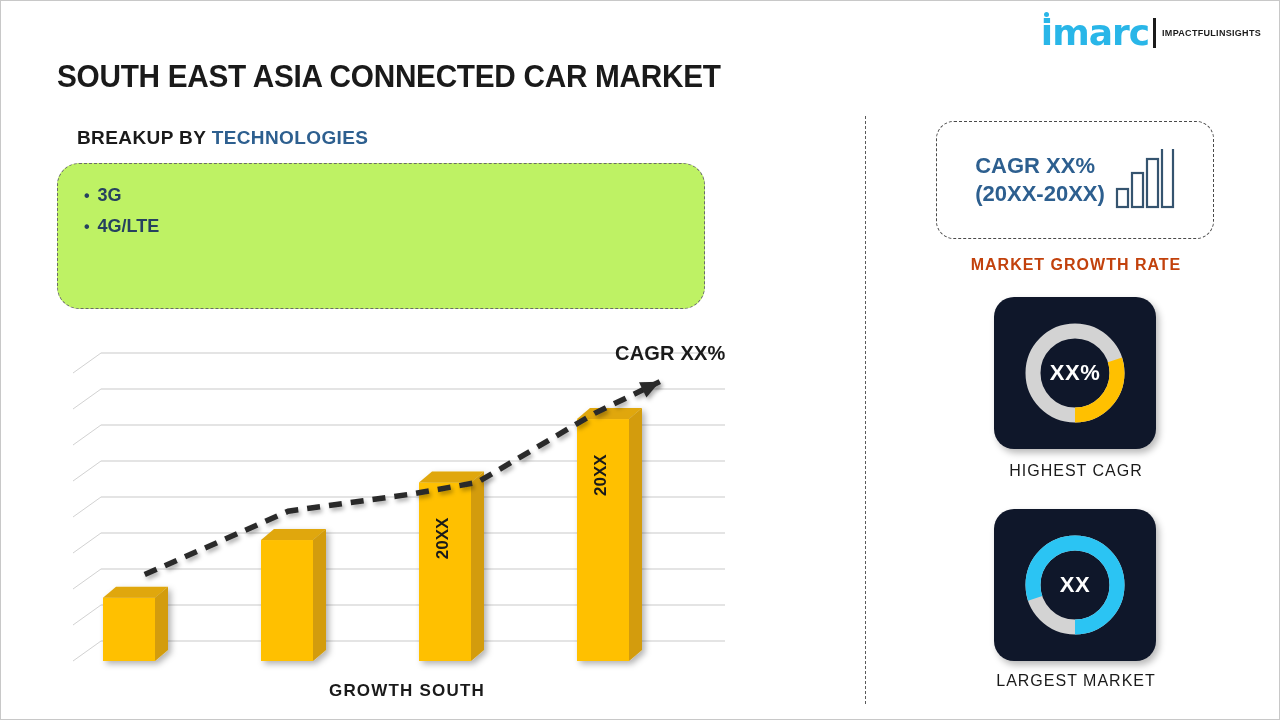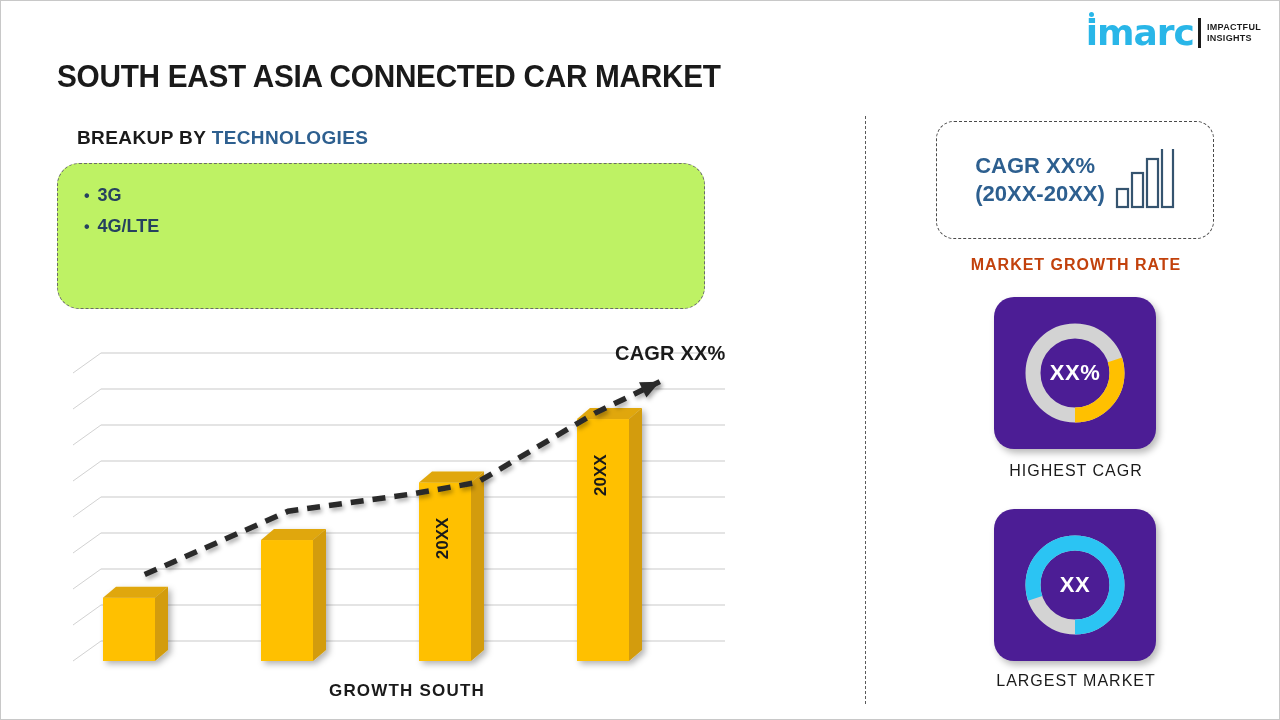--- a/index.html
+++ b/index.html
@@ -48,21 +48,21 @@
     left: 3px;
   }
   #logo-divider {
     width: 3px;
     height: 30px;
     background: #1b1b1b;
     margin: 0 6px 0 4px;
   }
   #logo-tagline {
     display: flex;
-    flex-direction: column;
+    flex-direction: row;
     justify-content: center;
     font-size: 9px;
     font-weight: bold;
     color: #1b1b1b;
     line-height: 11px;
     letter-spacing: 0.3px;
   }
 
   
   #page-title {
@@ -204,21 +204,21 @@
     font-weight: bold;
     color: #c2410c;
     letter-spacing: 1px;
   }
 
   
   .donut-card {
     position: absolute;
     width: 162px;
     height: 152px;
-    background: #4c1d95;
+    background: #0f172a;
     border-radius: 20px;
     box-shadow: 3px 4px 7px rgba(0,0,0,0.28);
     display: flex;
     align-items: center;
     justify-content: center;
   }
   #donut-card-highest { left: 993px; top: 296px; }
   #donut-card-largest { left: 993px; top: 508px; }
 
   .donut-value {

